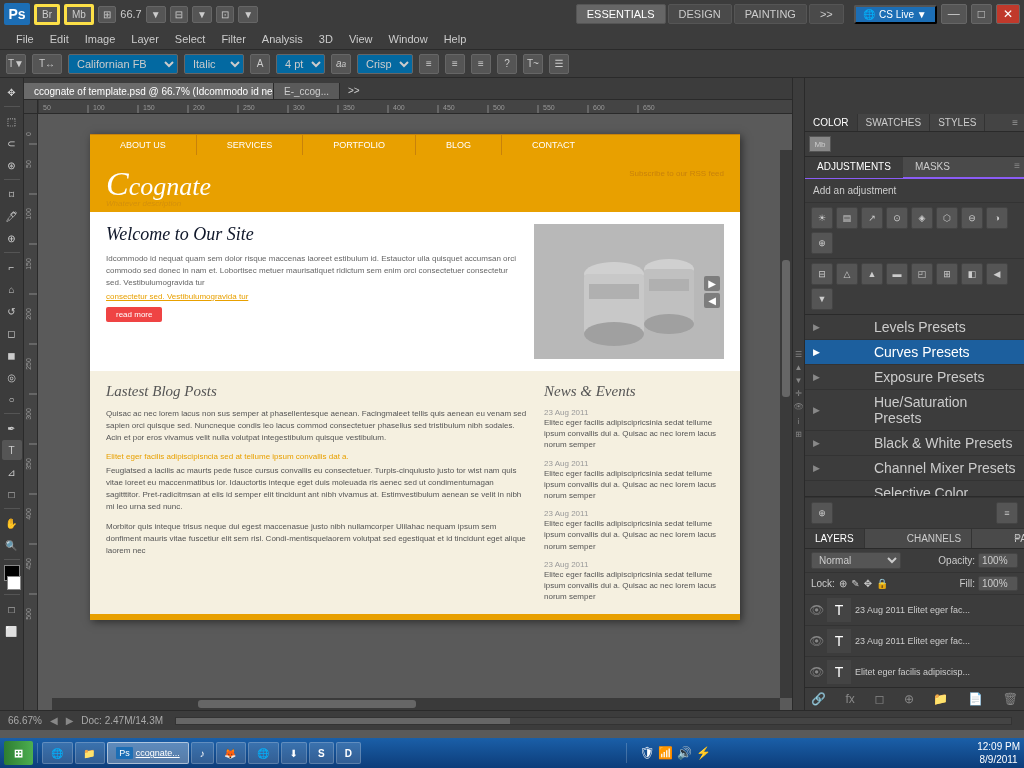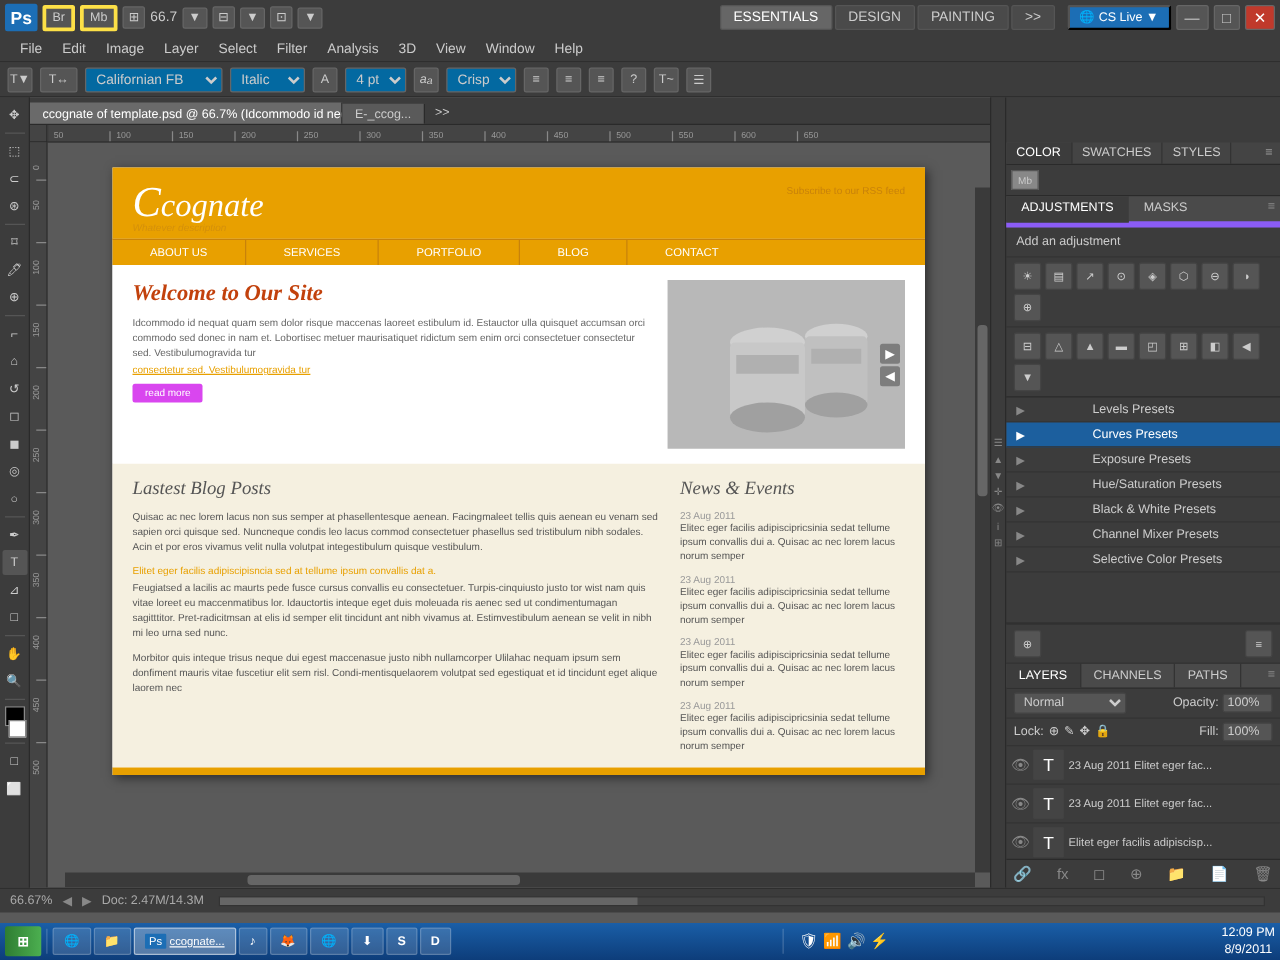--- a/index.html
+++ b/index.html
@@ -46,51 +46,51 @@
 
     #canvas-scroll { position: absolute; top: 36px; left: 14px; right: 0; bottom: 0; overflow: hidden; }
     #canvas-content { position: relative; padding: 20px; }
 
     
     #website-preview { width: 650px; margin: 0 auto; background: white; box-shadow: 2px 2px 8px rgba(0,0,0,0.5); }
     #site-header { background: #e8a000; padding: 8px 16px; }
     #site-nav { background: #e8a000; display: flex; border-top: 1px solid #c8820a; }
     .nav-item { color: white; font-size: 9px; padding: 5px 30px; text-align: center; border-right: 1px solid #c8820a; cursor: pointer; }
     .nav-item:last-child { border-right: none; }
-    .read-more { background: #d946ef; color: white; font-size: 8px; padding: 3px 10px; cursor: pointer; margin-top: 6px; display: inline-block; border-radius: 2px; }
+    .read-more { background: #ef4444; color: white; font-size: 8px; padding: 3px 10px; cursor: pointer; margin-top: 6px; display: inline-block; border-radius: 2px; }
 
     
     #right-bar { width: 12px; background: #3c3c3c; border-left: 1px solid #2a2a2a; display: flex; flex-direction: column; justify-content: center; align-items: center; }
     .right-bar-arrow { color: #888; font-size: 8px; cursor: pointer; margin: 2px 0; }
 
     
     #panels { width: 220px; background: #3c3c3c; border-left: 1px solid #2a2a2a; display: flex; flex-direction: column; }
 
     
     #color-panel { border-bottom: 1px solid #2a2a2a; }
     .panel-tabs { display: flex; background: #444; border-bottom: 1px solid #2a2a2a; margin-top: 36px; }
     .panel-tab { color: #ccc; font-size: 10px; padding: 3px 8px; cursor: pointer; border-right: 1px solid #333; }
     .panel-tab.active { background: #3c3c3c; color: white; border-bottom: none; }
     .panel-options { position: absolute; right: 0; top: 0; color: #999; font-size: 10px; cursor: pointer; padding: 3px 6px; }
 
     
     #adjustments-panel { border-bottom: 1px solid #2a2a2a; }
-    .adj-header-tabs { display: flex; background: #4a4a4a; border-bottom: 5px solid #8b5cf6; position: relative; }
+    .adj-header-tabs { display: flex; background: #4a4a4a; border-bottom: 2px solid #8b5cf6; position: relative; }
     .adj-tab { color: #ccc; font-size: 10px; padding: 4px 12px; cursor: pointer; }
     .adj-tab.active { background: #3c3c3c; color: white; border-bottom: 2px solid #3c3c3c; margin-bottom: -1px; }
     .adj-title { color: #ccc; font-size: 10px; padding: 6px 8px; border-bottom: 1px solid #333; }
     .adj-icons-row { display: flex; align-items: center; padding: 4px 6px; gap: 3px; flex-wrap: wrap; border-bottom: 1px solid #333; }
     .adj-icon { width: 22px; height: 22px; background: #555; border: 1px solid #444; border-radius: 2px; display: flex; align-items: center; justify-content: center; color: #ccc; font-size: 9px; cursor: pointer; }
     .adj-icons-row2 { display: flex; align-items: center; padding: 4px 6px; gap: 3px; flex-wrap: wrap; }
 
     
     #presets-panel { flex: 1; overflow-y: auto; border-bottom: 1px solid #2a2a2a; }
     .preset-item { display: flex; align-items: center; padding: 4px 8px; border-bottom: 1px solid #333; cursor: pointer; }
     .preset-triangle { color: #888; font-size: 9px; margin-right: 6px; }
-    .preset-label { color: #ccc; font-size: 10px; padding-left: 48px; }
+    .preset-label { color: #ccc; font-size: 14px; padding-left: 48px; }
     .preset-item.highlighted { background: #1c5f9e; }
     .preset-item.highlighted .preset-label, .preset-item.highlighted .preset-triangle { color: white; }
 
     
     #layers-panel { flex: 1; overflow: hidden; display: flex; flex-direction: column; }
     .layers-tabs { display: flex; background: #4a4a4a; border-bottom: 1px solid #2a2a2a; position: relative; }
     .layers-tab { color: #ccc; font-size: 10px; padding: 4px 10px; cursor: pointer; border-right: 1px solid #333; }
     .layers-tab.active { background: #3c3c3c; color: white; }
     .layer-mode-select { background: #555; border: 1px solid #444; color: #ccc; font-size: 10px; padding: 1px 3px; border-radius: 2px; }
     .layer-opacity-label { color: #ccc; font-size: 10px; }
@@ -295,43 +295,43 @@
         <line x1="5" y1="480" x2="14" y2="480" stroke="#888" stroke-width="1"></line>
         <text x="7" y="500" fill="#999" font-size="7" transform="rotate(-90,7,500)" text-anchor="middle">500</text>
       </svg>
     </div>
 
     <div id="canvas-scroll">
       <div id="canvas-content">
 
         <div id="website-preview">
 
+          <div id="site-nav" style="background:#e8a000;display:flex;border-top:1px solid #c8820a;">
+            <div class="nav-item">ABOUT US</div>
+            <div class="nav-item">SERVICES</div>
+            <div class="nav-item">PORTFOLIO</div>
+            <div class="nav-item">BLOG</div>
+            <div class="nav-item">CONTACT</div>
+          </div>
+
           <div id="site-header" style="background:#e8a000;padding:10px 16px 4px;">
             <div style="display:flex;justify-content:space-between;align-items:flex-start;">
               <div>
                 <div style="color:white;font-family:'Times New Roman',serif;font-size:26px;">
                   <span style="font-size:34px;font-style:italic;">C</span><span style="font-style:italic;">cognate</span>
                 </div>
                 <div style="color:#d4900a;font-size:8px;font-style:italic;margin-top:-4px;">Whatever description</div>
               </div>
               <div style="color:#c8820a;font-size:8px;margin-top:4px;cursor:pointer;">Subscribe to our RSS feed</div>
             </div>
           </div>
 
-          <div id="site-nav" style="background:#e8a000;display:flex;border-top:1px solid #c8820a;">
-            <div class="nav-item">ABOUT US</div>
-            <div class="nav-item">SERVICES</div>
-            <div class="nav-item">PORTFOLIO</div>
-            <div class="nav-item">BLOG</div>
-            <div class="nav-item">CONTACT</div>
-          </div>
-
           <div style="background:white;display:flex;padding:12px 16px;gap:12px;">
             <div style="flex:1;">
-              <h2 style="font-family:'Times New Roman',serif;font-size:18px;color:#c2410c;font-weight:bold;font-style:italic;margin-bottom:8px;">Welcome to Our Site</h2>
+              <h2 style="font-family:'Times New Roman',serif;font-size:18px;color:#0f172a;font-weight:normal;font-style:italic;margin-bottom:8px;">Welcome to Our Site</h2>
               <p style="font-size:8px;color:#666;line-height:1.5;">Idcommodo id nequat quam sem dolor risque maccenas laoreet estibulum id. Estauctor ulla quisquet accumsan orci commodo sed donec in nam et. Lobortisec metuer maurisatiquet ridictum sem enim orci consectetuer consectetur sed. Vestibulumogravida tur</p>
               <span style="font-size:8px;color:#e8a000;text-decoration:underline;cursor:pointer;">consectetur sed. Vestibulumogravida tur</span>
               <br>
               <span class="read-more">read more</span>
             </div>
             <div style="width:190px;height:135px;background:#ccc;flex-shrink:0;position:relative;overflow:hidden;">
               
               <svg width="190" height="135" viewBox="0 0 190 135">
                 <rect width="190" height="135" fill="#b8b8b8"></rect>
 
@@ -480,21 +480,21 @@
         <span class="preset-label">Selective Color Presets</span>
       </div>
     </div>
 
     <div style="display:flex;align-items:center;justify-content:space-between;padding:4px 6px;background:#3c3c3c;border-top:1px solid #333;border-bottom:1px solid #333;">
       <div class="adj-icon">⊕</div>
       <div class="adj-icon" style="margin-left:auto;">≡</div>
     </div>
 
     <div id="layers-panel">
-      <div class="layers-tabs" style="position:relative;">
+      <div class="layers-tabs" style="position:relative;gap:32px;">
         <span class="layers-tab active">LAYERS</span>
         <span class="layers-tab">CHANNELS</span>
         <span class="layers-tab">PATHS</span>
         <span style="position:absolute;right:4px;top:3px;color:#888;font-size:10px;cursor:pointer;">≡</span>
       </div>
 
       <div style="display:flex;justify-content:space-between;padding:3px 6px;border-bottom:1px solid #333;align-items:center;">
         <select class="layer-mode-select" style="width:90px;"><option>Normal</option></select>
         <div style="display:flex;align-items:center;gap:3px;">
           <span class="layer-opacity-label">Opacity:</span>

